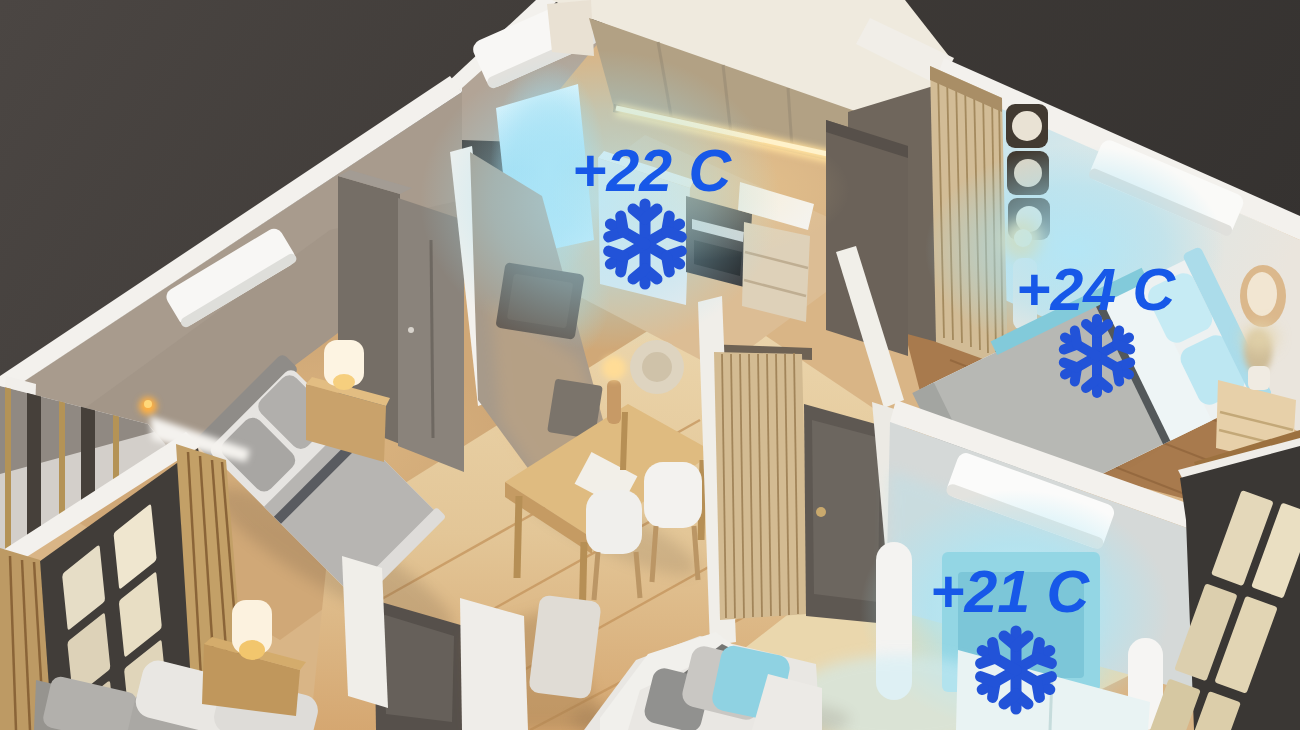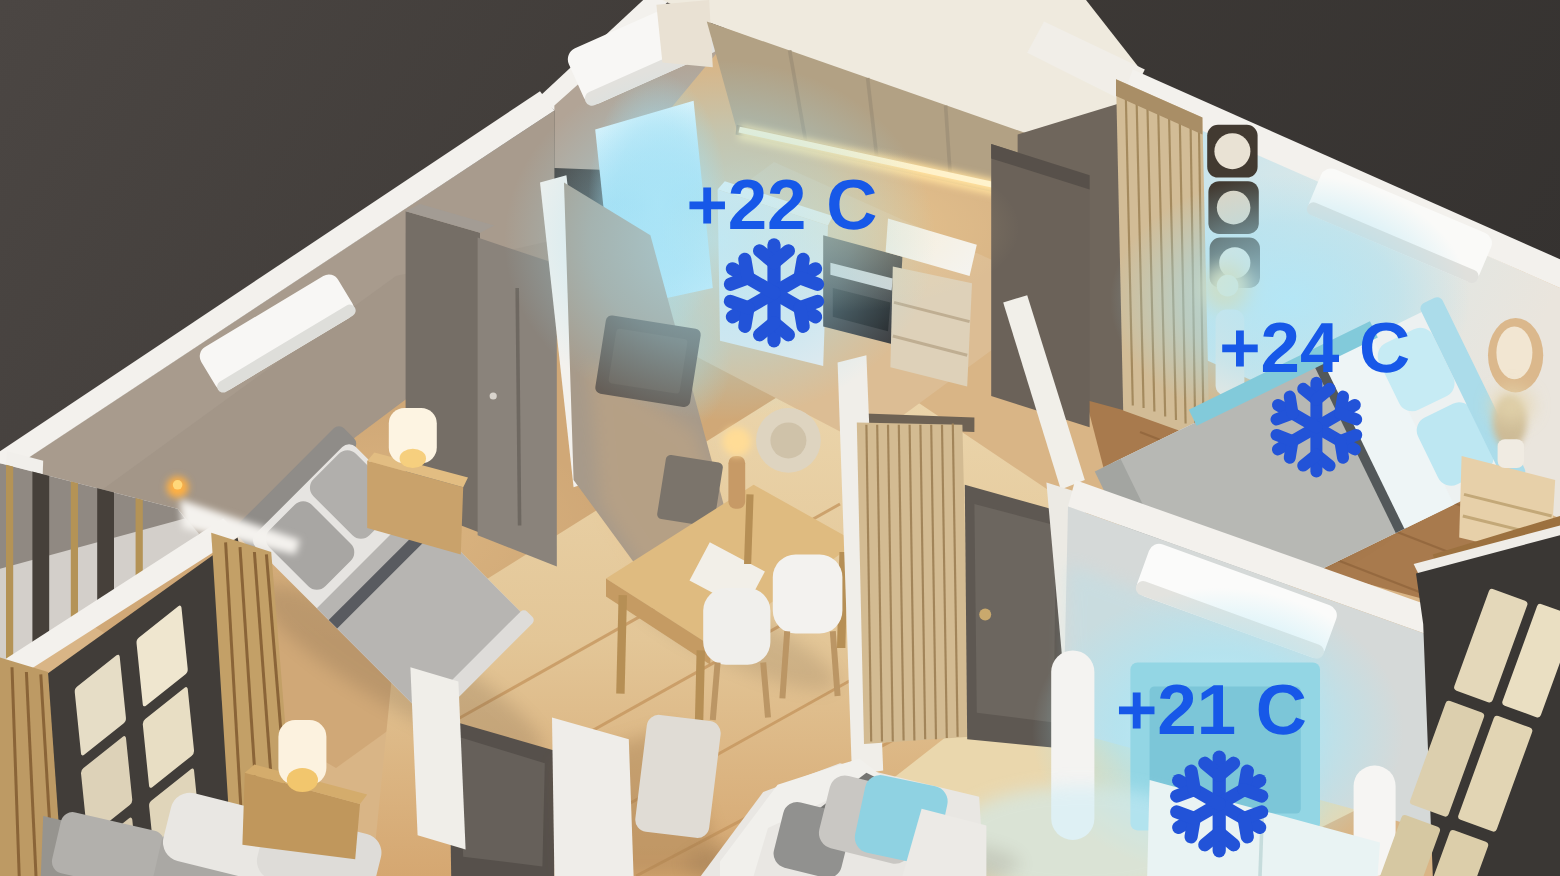--- a/index.html
+++ b/index.html
@@ -1,16 +1,16 @@
 <!DOCTYPE html>
 <html><head>
 <meta charset="utf-8">
 <style>
   html,body{margin:0;padding:0;background:#3d3935;}
-  #scene{position:relative;width:1300px;height:730px;overflow:hidden;font-family:"Liberation Sans",sans-serif;}
+  #scene{position:relative;width:1300px;height:730px;overflow:hidden;font-family:"Liberation Sans",sans-serif;font-style:italic;}
   svg{display:block;filter:blur(0.6px)}
 </style>
 </head>
 <body>
 <div id="scene">
 <svg width="1300" height="730" viewBox="0 0 1300 730">
 <defs>
   <linearGradient id="bg" x1="0" y1="0" x2="1" y2="0.35">
     <stop offset="0" stop-color="#4b4643"></stop>
     <stop offset="0.5" stop-color="#3e3a37"></stop>

